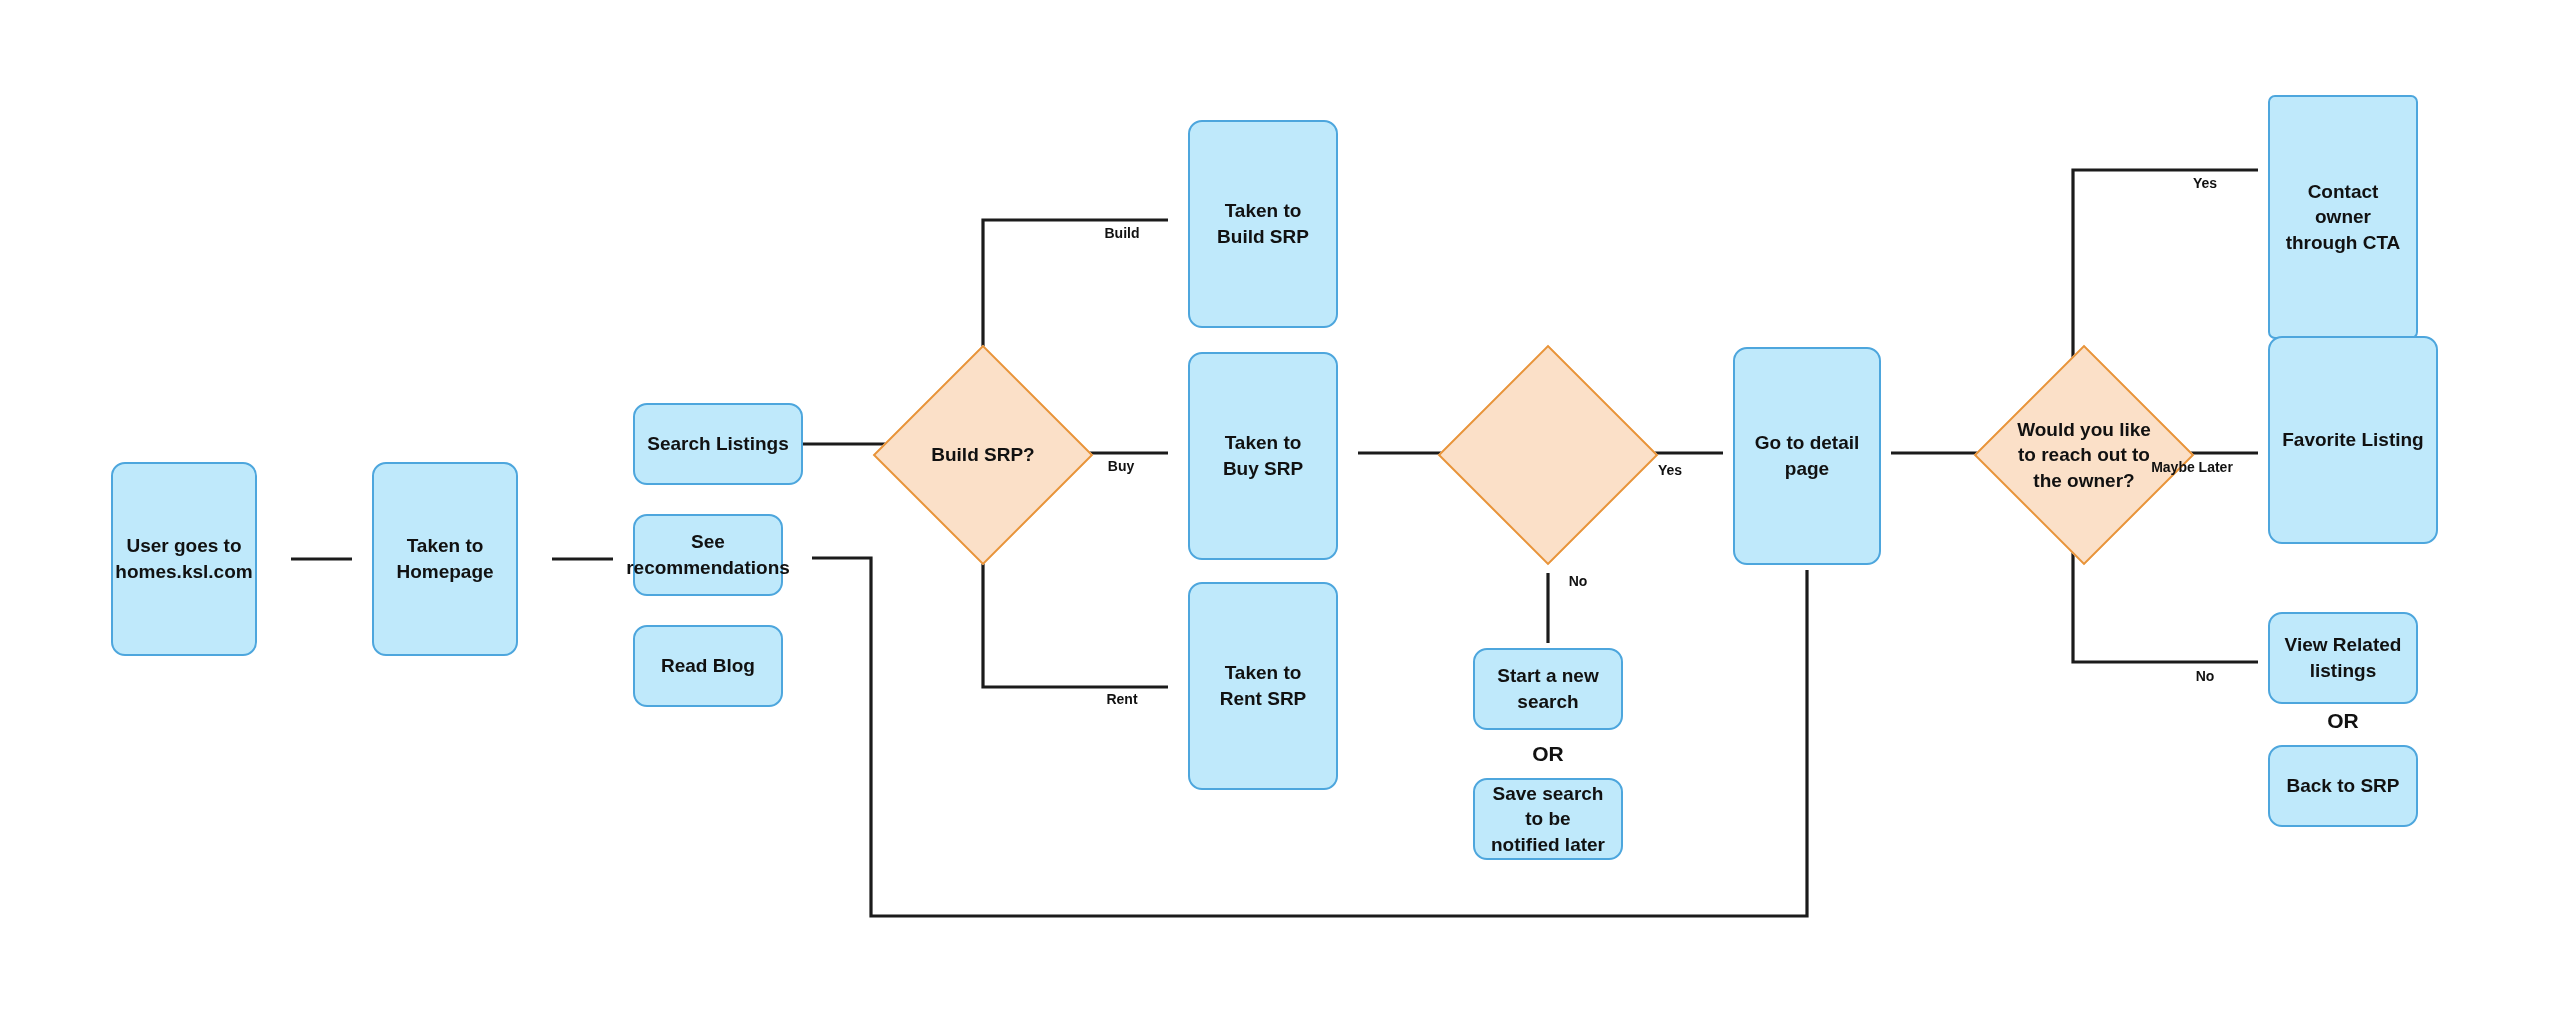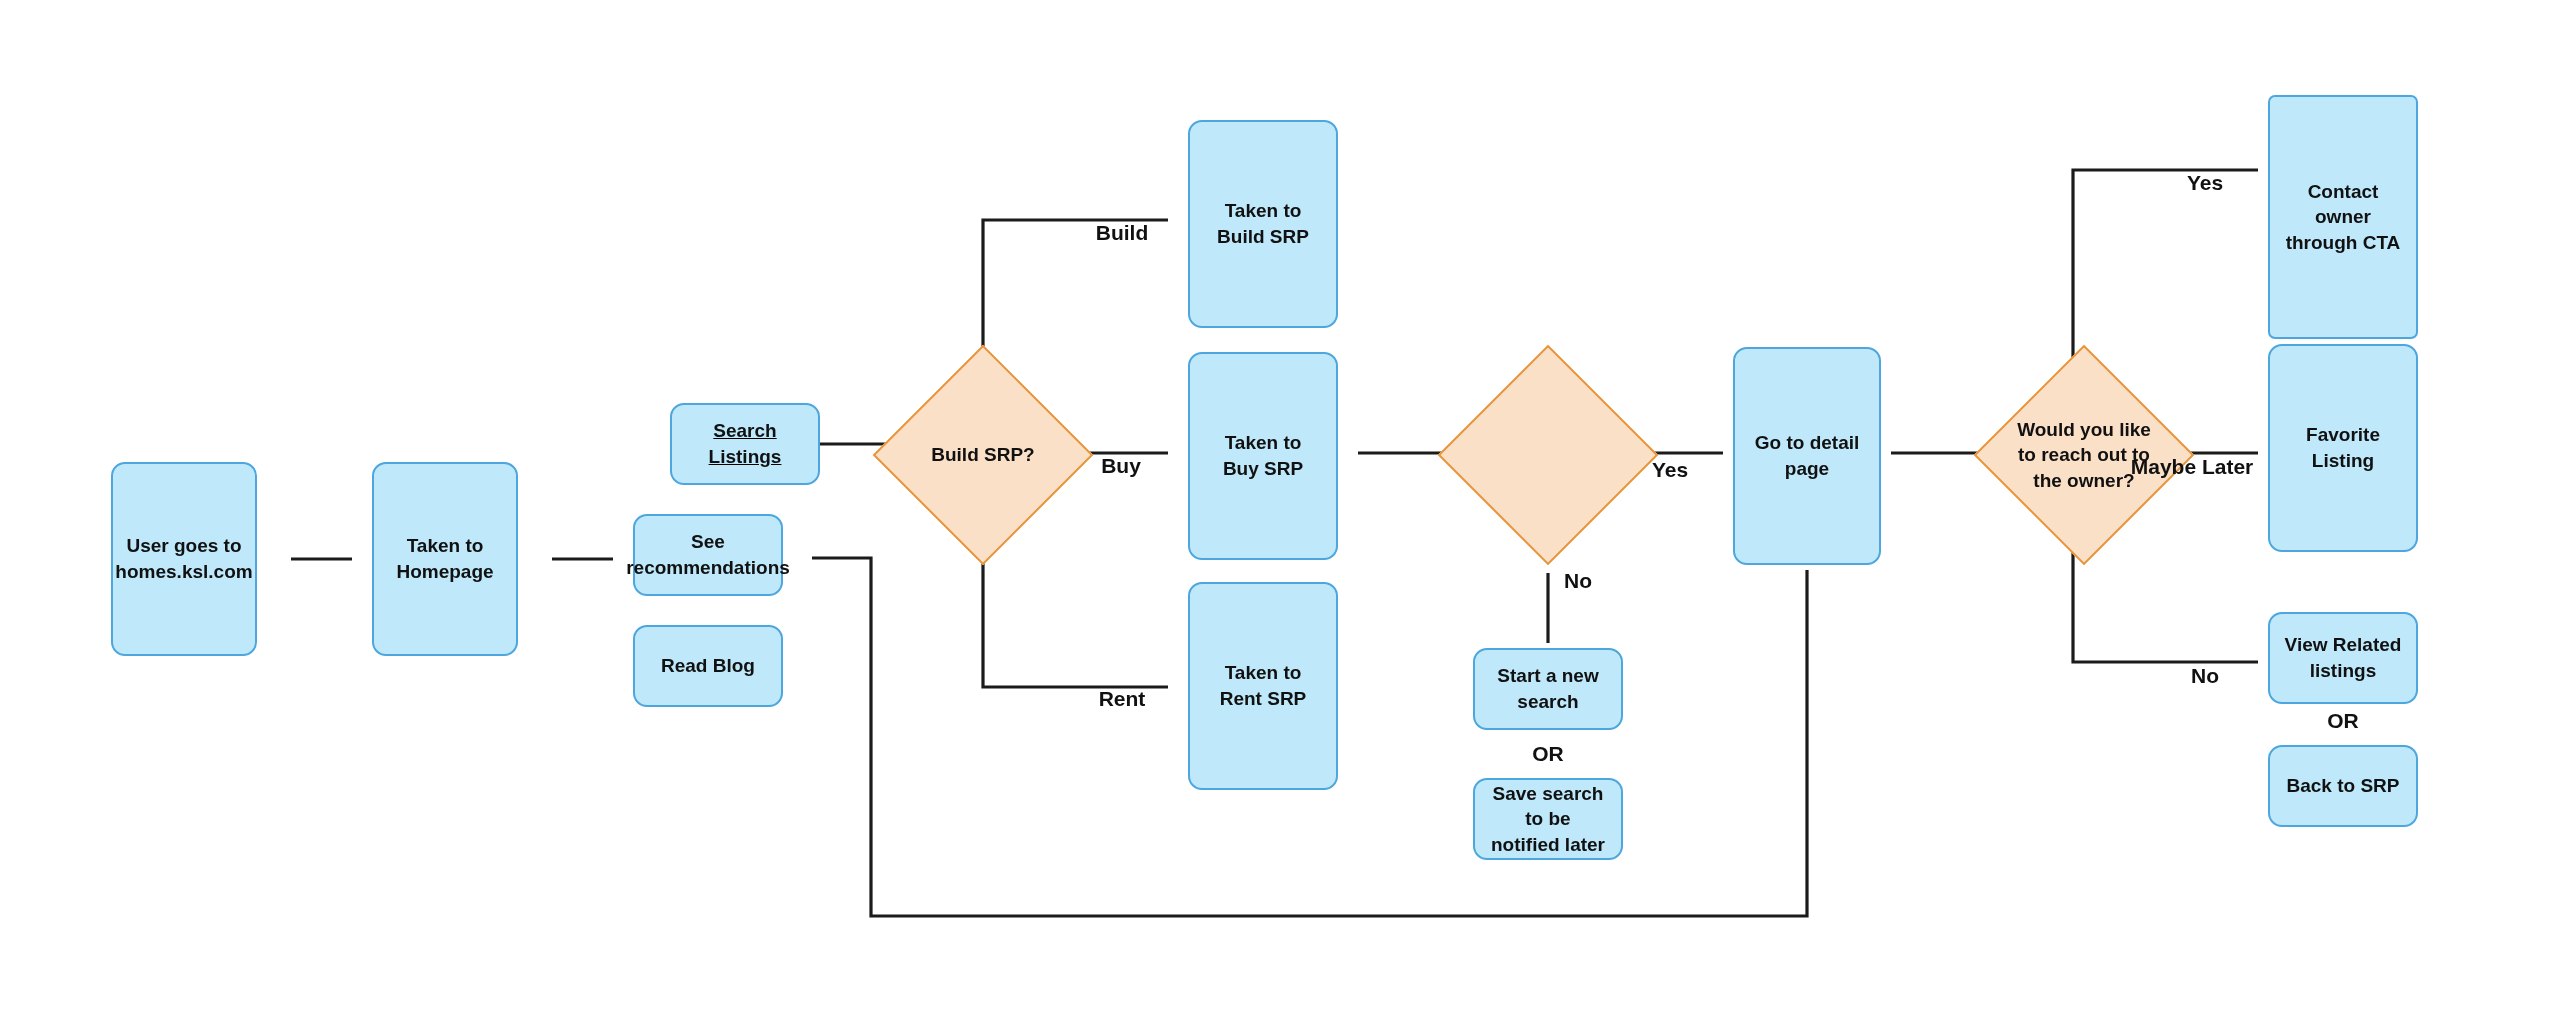--- a/index.html
+++ b/index.html
@@ -73,21 +73,21 @@
     box-sizing: border-box;
   }
   .node-decision .node-label {
     position: relative;
     z-index: 2;
   }
   .edge-label {
     position: absolute;
     font-family: "Liberation Sans", sans-serif;
     font-weight: bold;
-    font-size: 21px;
+    font-size: 14px;
     color: #111111;
     white-space: nowrap;
     text-align: center;
   }
   .or-label {
     position: absolute;
     font-family: "Liberation Sans", sans-serif;
     font-weight: bold;
     font-size: 21px;
     color: #111111;
@@ -119,21 +119,21 @@
 
   <div id="nodes-layer">
       <div class="node node-process" style="left: 111px; top: 462px; width: 146px; height: 194px;">
         <div class="node-label">User goes to
 homes.ksl.com</div>
       </div>
       <div class="node node-process" style="left: 372px; top: 462px; width: 146px; height: 194px;">
         <div class="node-label">Taken to
 Homepage</div>
       </div>
-      <div class="node node-process" style="left: 670px; top: 403px; width: 150px; height: 82px; text-decoration: underline;">
+      <div class="node node-process" style="left: 633px; top: 403px; width: 170px; height: 82px;">
         <div class="node-label">Search Listings</div>
       </div>
       <div class="node node-process" style="left: 633px; top: 514px; width: 150px; height: 82px;">
         <div class="node-label">See
 recommendations</div>
       </div>
       <div class="node node-process" style="left: 633px; top: 625px; width: 150px; height: 82px;">
         <div class="node-label">Read Blog</div>
       </div>
       <div class="node node-decision" style="left: 905px; top: 377px; width: 156px; height: 156px;">
@@ -168,21 +168,21 @@
       <div class="node node-decision" style="left: 2006px; top: 377px; width: 156px; height: 156px; align-items: center;">
         <div class="diamond-shape"></div>
         <div class="node-label">Would you like
 to reach out to
 the owner?</div>
       </div>
       <div class="node node-process" style="left: 2268px; top: 95px; width: 150px; height: 244px; border-radius: 7px;">
         <div class="node-label">Contact owner
 through CTA</div>
       </div>
-      <div class="node node-process" style="left: 2268px; top: 344px; width: 150px; height: 208px;">
+      <div class="node node-process" style="left: 2268px; top: 336px; width: 170px; height: 208px;">
         <div class="node-label">Favorite Listing</div>
       </div>
       <div class="node node-process" style="left: 2268px; top: 612px; width: 150px; height: 92px;">
         <div class="node-label">View Related
 listings</div>
       </div>
       <div class="node node-process" style="left: 2268px; top: 745px; width: 150px; height: 82px;">
         <div class="node-label">Back to SRP</div>
       </div>
     </div>

